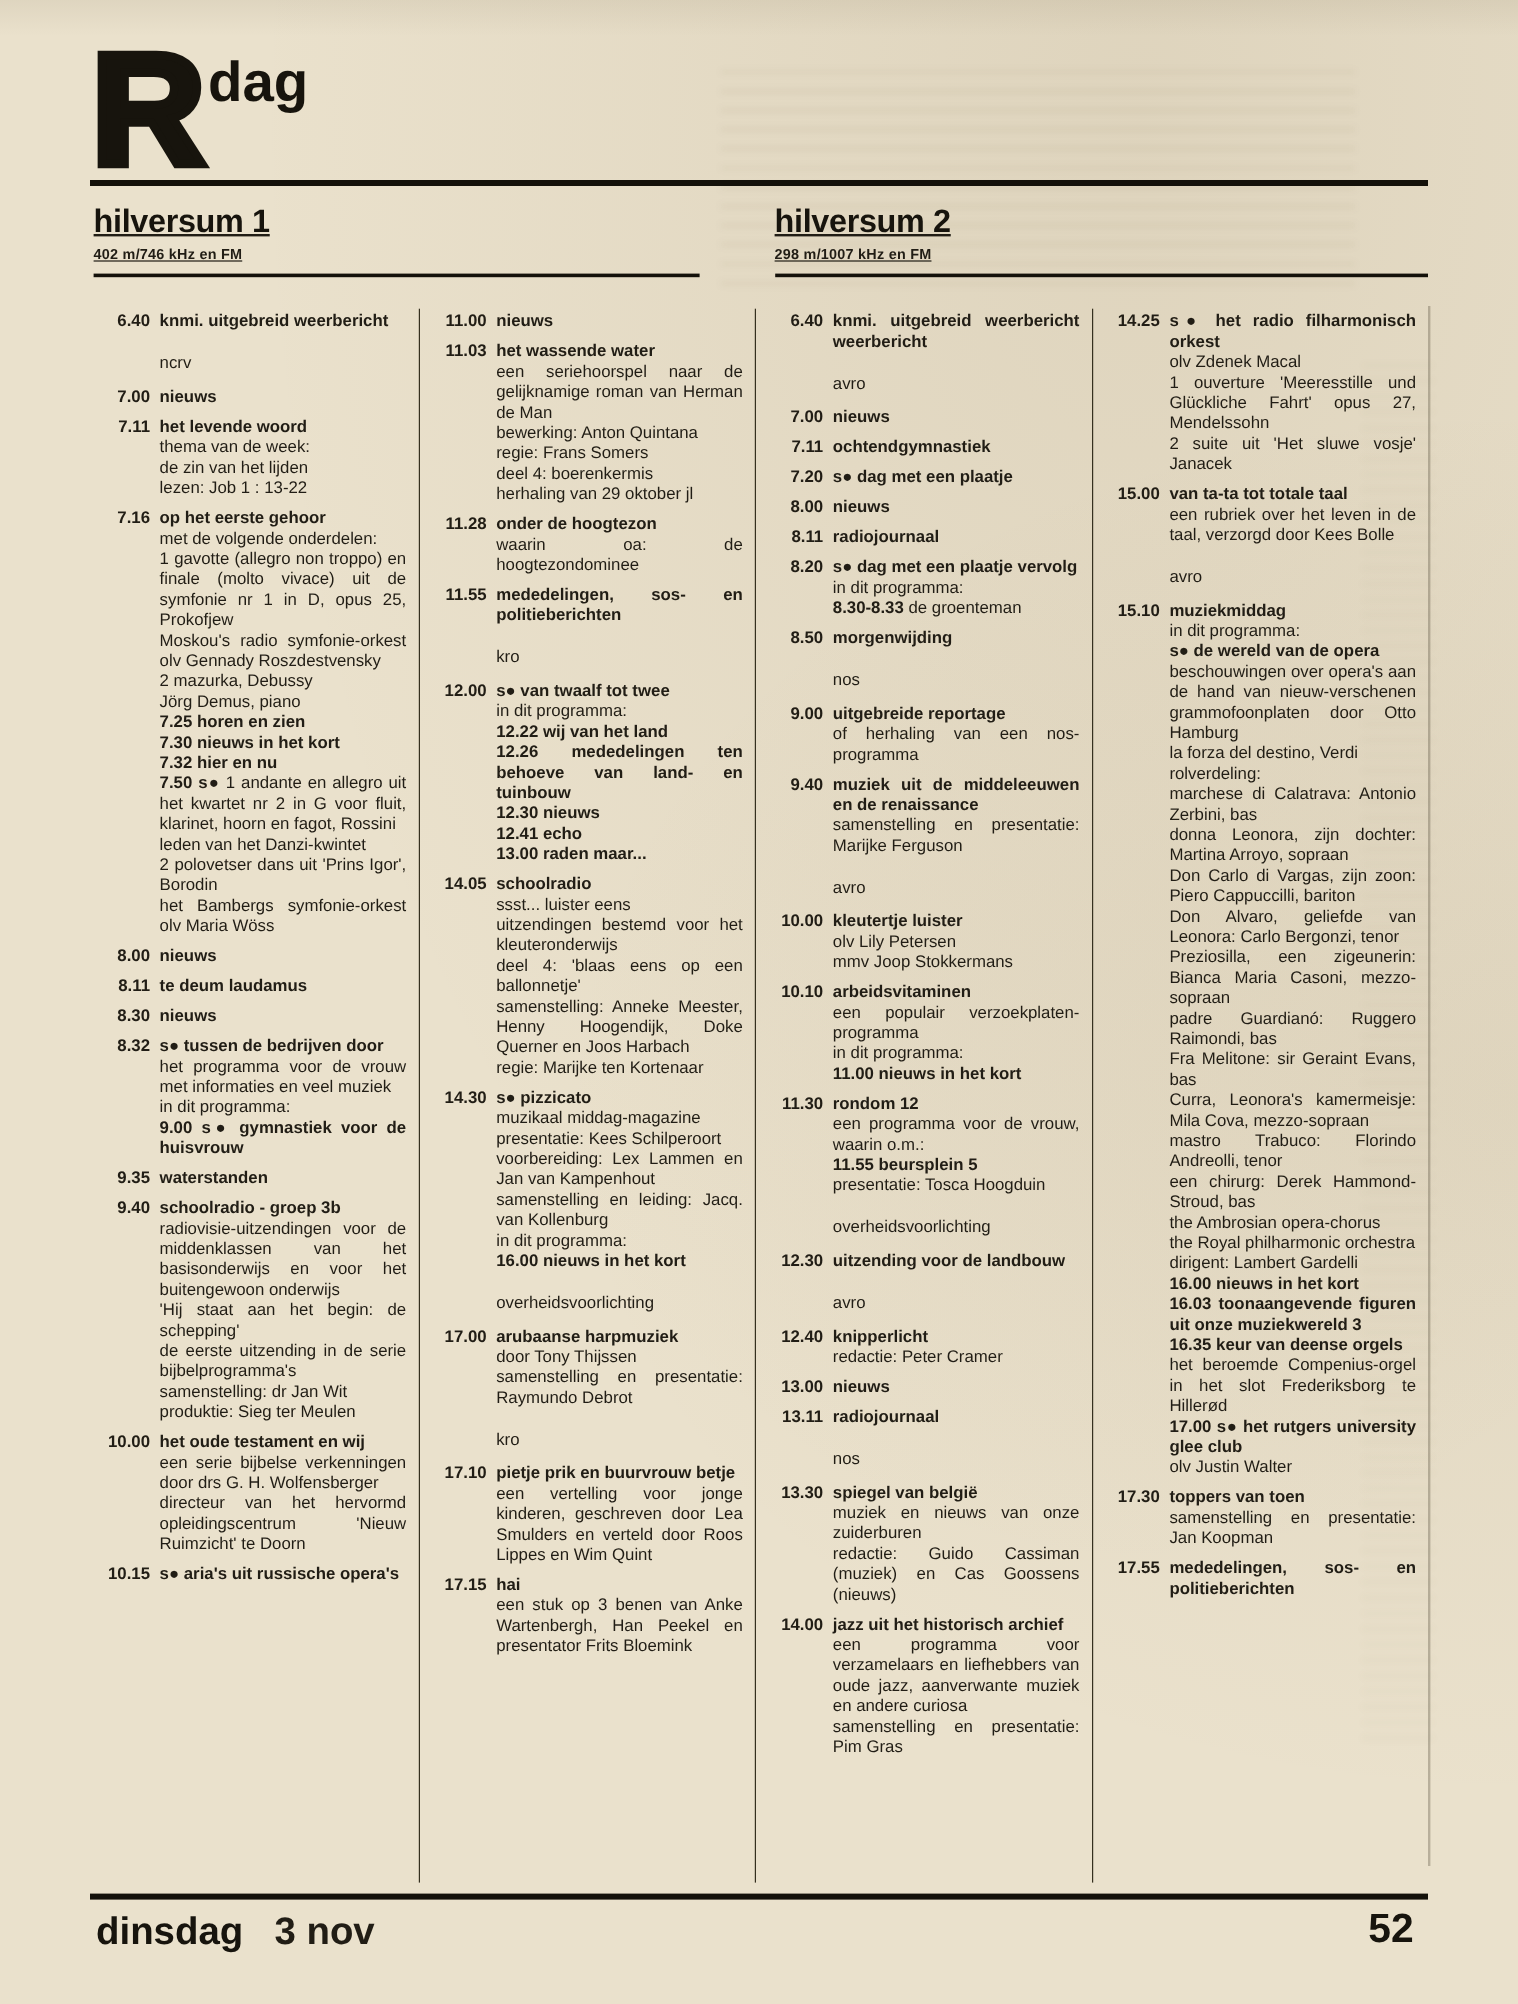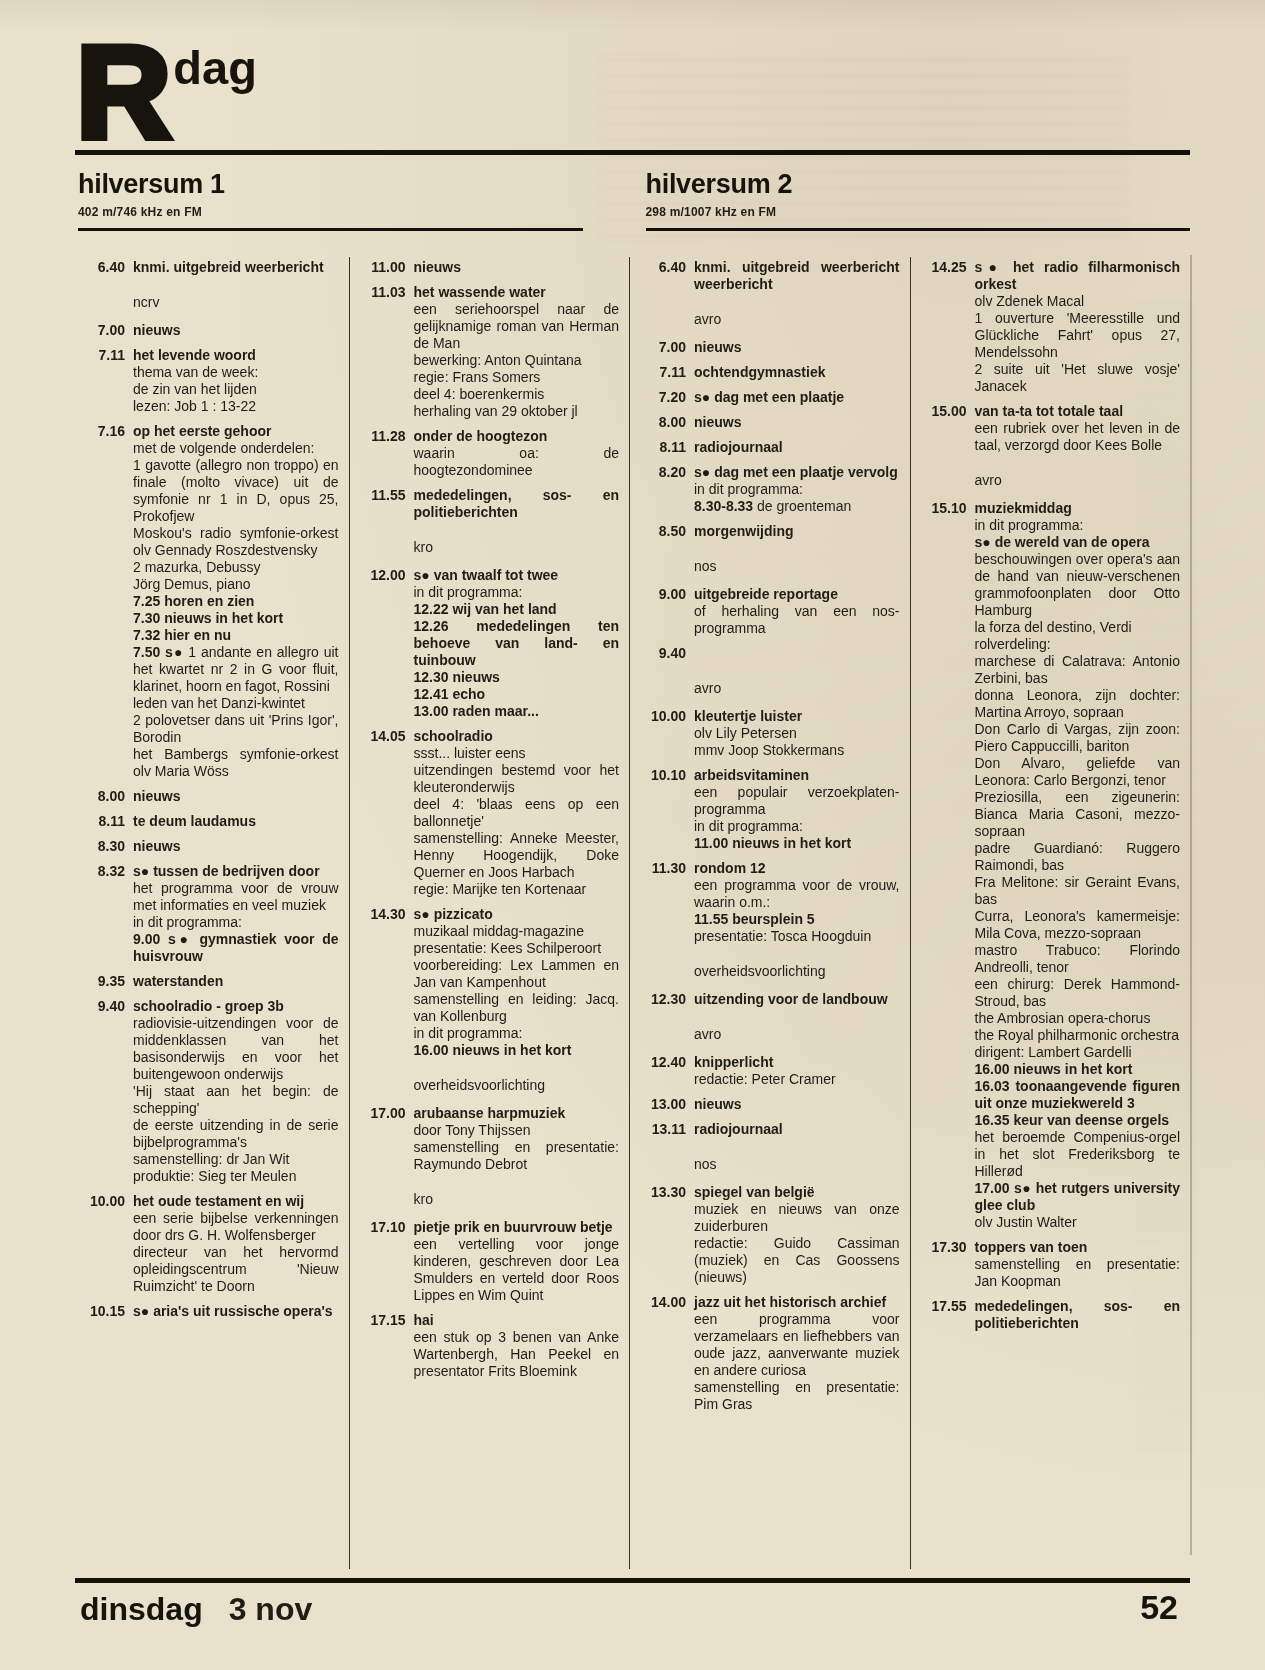--- a/index.html
+++ b/index.html
@@ -42,21 +42,21 @@
     -webkit-text-stroke:7px #17140d; letter-spacing:-4px;
   }
   .logo-dag {
     font-size:47px; font-weight:bold; color:#17140d; margin:6px 0 12px 6px; letter-spacing:0;
   }
   .rule { background:#14110a; }
   .rule-top { position:absolute; left:75px; top:150px; width:1115px; height:5px; }
 
   
   .stations { position:absolute; left:75px; top:169px; width:1115px; display:flex; }
-  .station { width:50%; padding-left:3px; }
+  .station { width:50%; padding-left:3px;text-decoration:underline; }
   .station:first-child { padding-right:50px; }
   .station-2 { padding-left:13px; }
   .station-name { font-size:27px; font-weight:bold; letter-spacing:-.3px; color:#17140d; }
   .station-freq { font-size:12px; font-weight:bold; margin-top:5px; letter-spacing:.2px; }
   .station-rule { height:3px; background:#14110a; margin-top:9px; }
 
   
   .listings {
     position:absolute; left:75px; top:257px; width:1115px; height:1312px;
     display:flex; overflow:hidden;
@@ -357,20 +357,24 @@
         <div class="broadcaster">nos</div>
         <div class="entry">
           <div class="time">9.00</div>
           <div class="body">
             <div class="title">uitgebreide reportage</div>
             <div class="line">of herhaling van een nos-programma</div>
           </div>
         </div>
         <div class="entry">
           <div class="time">9.40</div>
+          <div class="body">
+            <div class="title">muziek uit de middeleeuwen en de renaissance</div>
+            <div class="line">samenstelling en presentatie: Marijke Ferguson</div>
+          </div>
         </div>
         <div class="broadcaster">avro</div>
         <div class="entry">
           <div class="time">10.00</div>
           <div class="body">
             <div class="title">kleutertje luister</div>
             <div class="line">olv Lily Petersen</div>
             <div class="line">mmv Joop Stokkermans</div>
           </div>
         </div>

